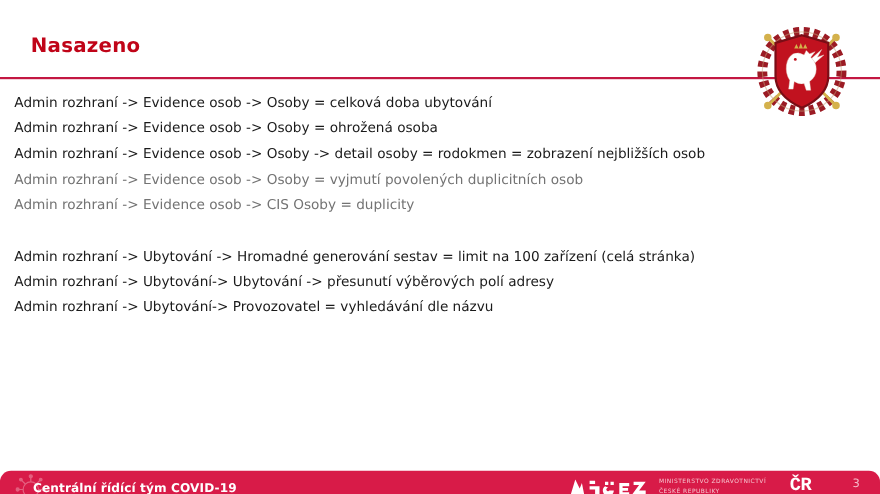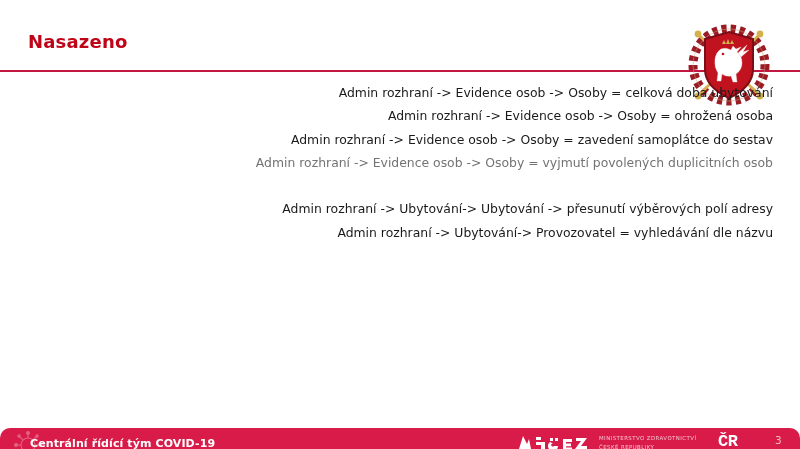--- a/index.html
+++ b/index.html
@@ -27,21 +27,21 @@
     background:#c31742;
   }
 
   
   .emblem{
     position:absolute;left:683px;top:6px;width:92px;height:92px;
   }
 
   
   .body-block{
-    position:absolute;left:13px;top:68px;width:760px;text-align:right;
+    position:absolute;left:13px;top:68px;width:760px;
   }
   .line{
     font-size:12.4px;
     line-height:23.3px;
     color:#1a1a1a;
     white-space:pre;
     font-family:"DejaVu Sans","Liberation Sans",sans-serif;
   }
   .line.red{color:#737373;}
   .line.blank{height:23.3px;}
@@ -123,23 +123,25 @@
         <circle cx="40" cy="35" r="1.3" fill="#c1121f" stroke="none"></circle>
       </g>
 
       <path d="M39 25 L41 21 L43 25 L45 20 L47 25 L49 21 L51 25 Z" fill="#d4b14c" stroke="none"></path>
     </svg>
   </div>
 
   <div class="body-block">
     <div class="line">Admin rozhraní -&gt; Evidence osob -&gt; Osoby = celková doba ubytování</div>
     <div class="line">Admin rozhraní -&gt; Evidence osob -&gt; Osoby = ohrožená osoba</div>
-    <div class="line">Admin rozhraní -&gt; Evidence osob -&gt; Osoby = zavedení samoplátce do sestav</div>
+    <div class="line">Admin rozhraní -&gt; Evidence osob -&gt; Osoby -&gt; detail osoby = rodokmen = zobrazení nejbližších osob</div>
     <div class="line red">Admin rozhraní -&gt; Evidence osob -&gt; Osoby = vyjmutí povolených duplicitních osob</div>
+    <div class="line red">Admin rozhraní -&gt; Evidence osob -&gt; CIS Osoby = duplicity</div>
     <div class="line blank"></div>
+    <div class="line">Admin rozhraní -&gt; Ubytování -&gt; Hromadné generování sestav = limit na 100 zařízení (celá stránka)</div>
     <div class="line">Admin rozhraní -&gt; Ubytování-&gt; Ubytování -&gt; přesunutí výběrových polí adresy</div>
     <div class="line">Admin rozhraní -&gt; Ubytování-&gt; Provozovatel = vyhledávání dle názvu</div>
   </div>
 
   <div class="footer">
     <div class="footer-virus">
       <svg viewBox="0 0 28 28" width="28" height="28" aria-hidden="true">
         <g stroke="#ffffff" stroke-width="1.1" fill="none">
           <circle cx="14" cy="14" r="7"></circle>
           <line x1="14" y1="7" x2="14" y2="2"></line>

